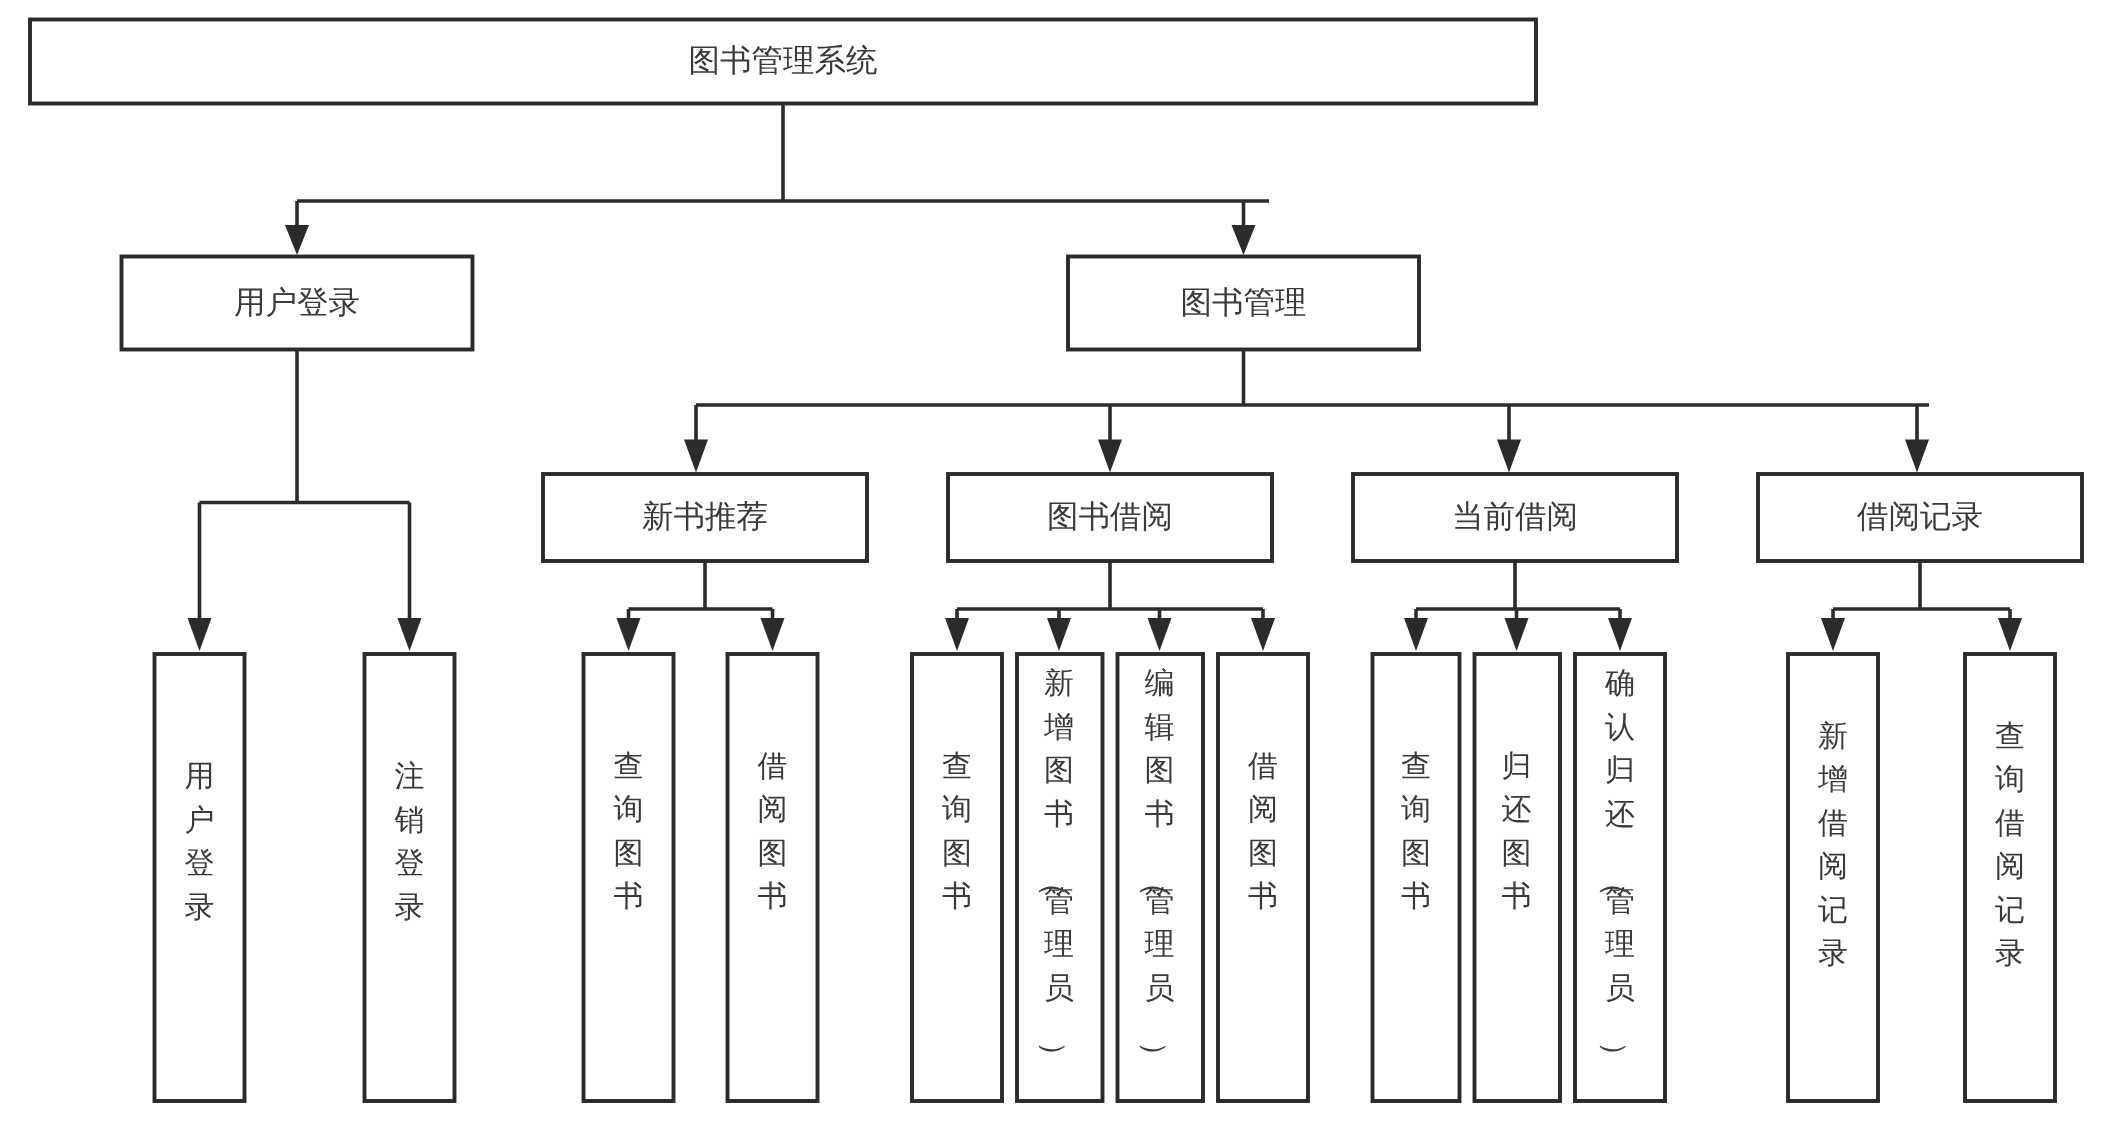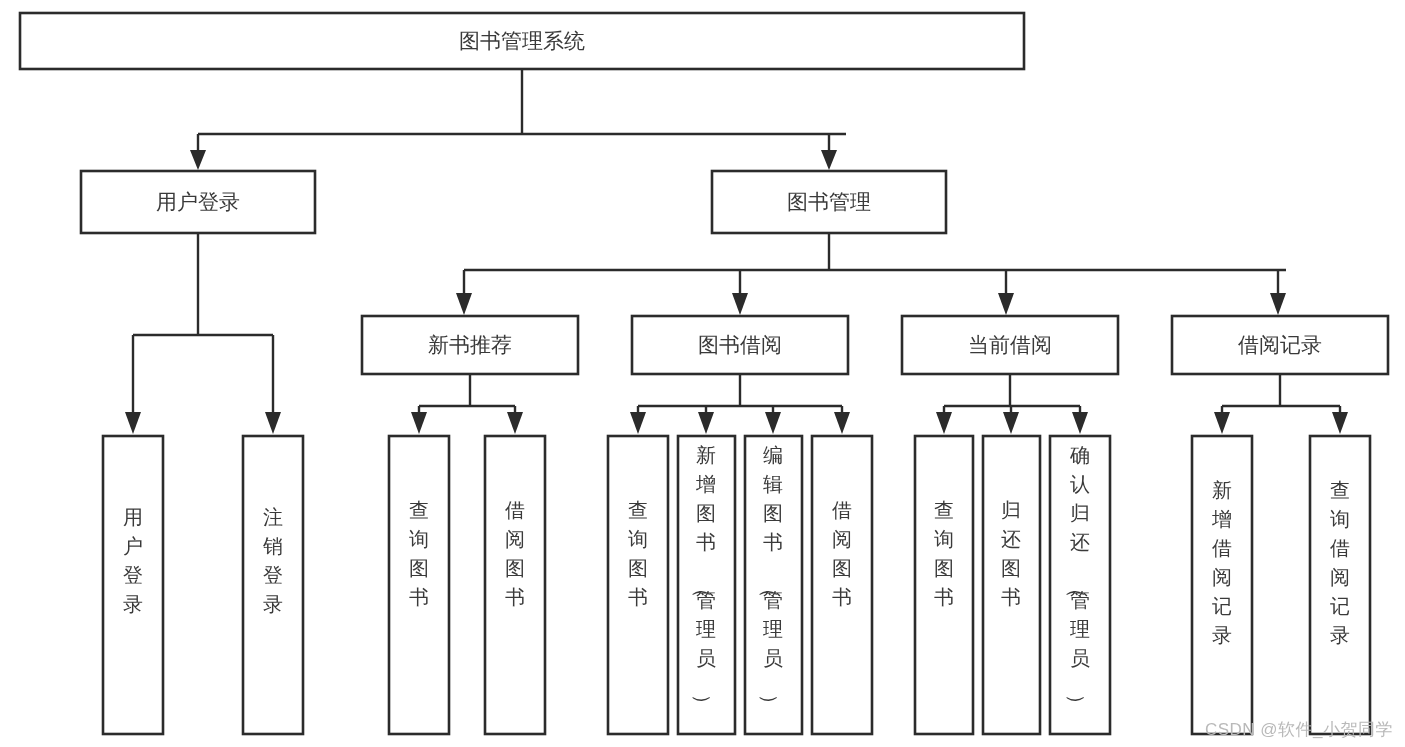--- a/index.html
+++ b/index.html
@@ -229,15 +229,14 @@
       <rect class="node-rect" x="1192" y="436" width="60" height="298"></rect>
       <text class="node-label-v" x="1222" y="497"><tspan x="1222" y="497">新</tspan><tspan x="1222" y="526">增</tspan><tspan x="1222" y="555">借</tspan><tspan x="1222" y="584">阅</tspan><tspan x="1222" y="613">记</tspan><tspan x="1222" y="642">录</tspan></text>
     </g>
     <g>
       <rect class="node-rect" x="1310" y="436" width="60" height="298"></rect>
       <text class="node-label-v" x="1340" y="497"><tspan x="1340" y="497">查</tspan><tspan x="1340" y="526">询</tspan><tspan x="1340" y="555">借</tspan><tspan x="1340" y="584">阅</tspan><tspan x="1340" y="613">记</tspan><tspan x="1340" y="642">录</tspan></text>
     </g>
 
   </svg>
 
-  <div class="watermark-text">CSDN @软件_小贺同学</div>
 
 </div>
 
 </body></html>

